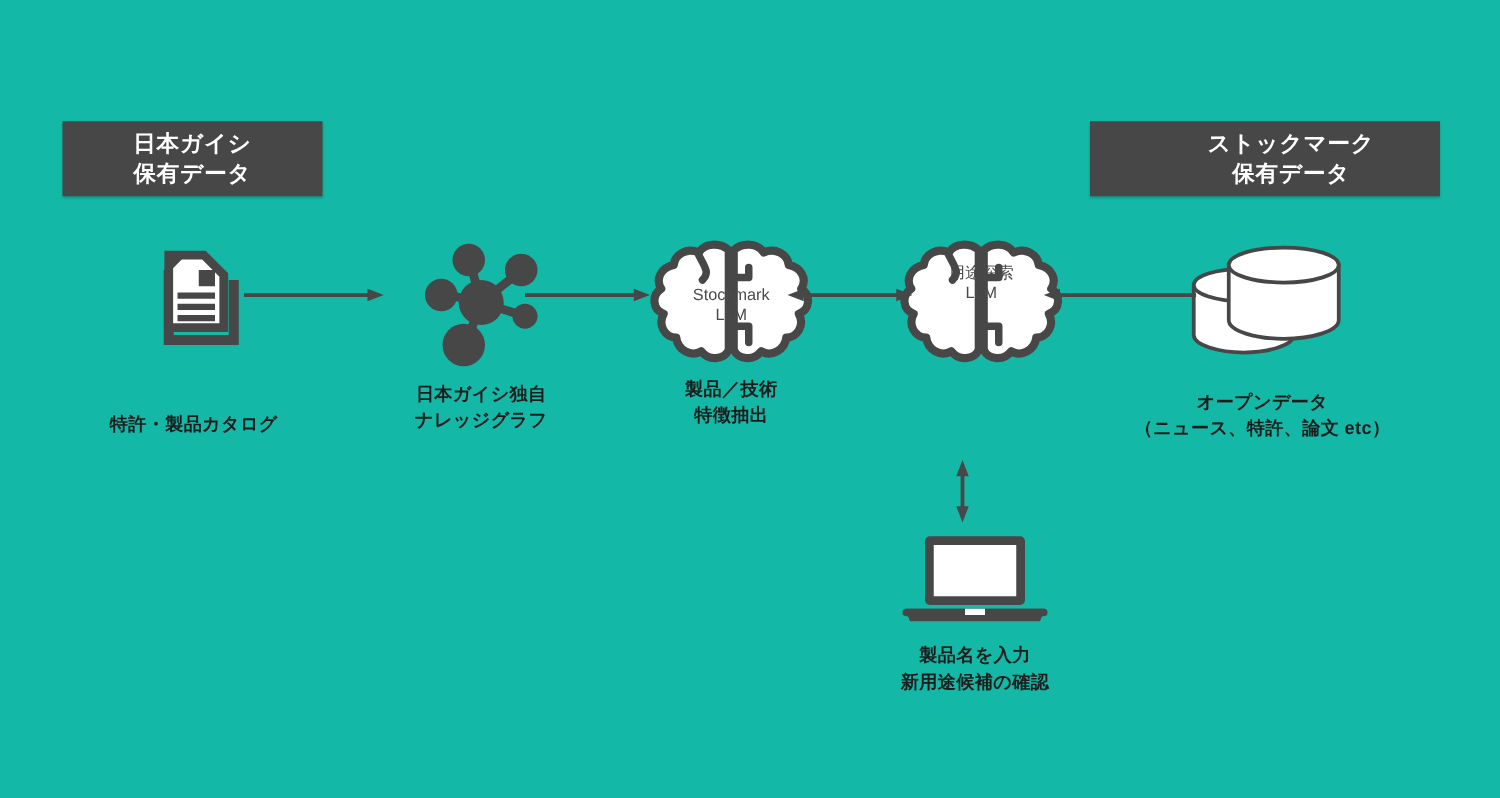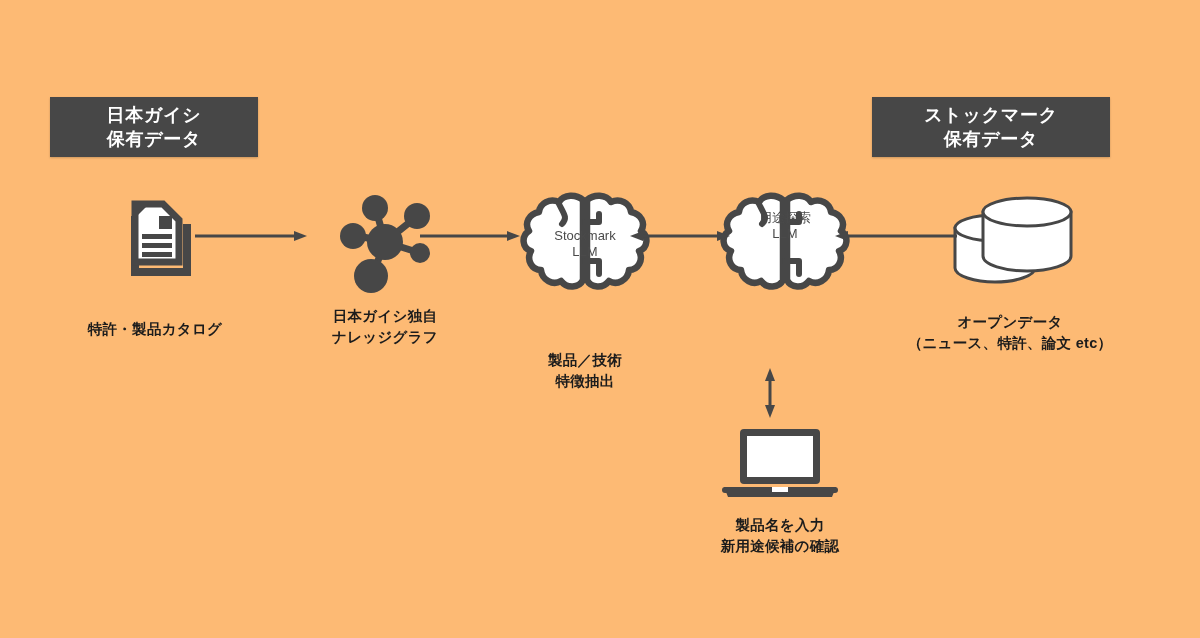--- a/index.html
+++ b/index.html
@@ -7,21 +7,21 @@
     padding: 0;
     background: #ffffff;
   }
   body {
     font-family: "Liberation Sans", "DejaVu Sans", sans-serif;
   }
   #canvas {
     position: relative;
     width: 1200px;
     height: 638px;
-    background: #fdba74;
+    background: #14b8a6;
     overflow: hidden;
   }
 
   
   .header-bar {
     position: absolute;
     background: #474747;
     color: #ffffff;
     display: flex;
     align-items: center;
@@ -29,21 +29,21 @@
     text-align: center;
     font-weight: bold;
     letter-spacing: 0.04em;
     line-height: 1.35;
     box-shadow: 0 1px 2px rgba(0,0,0,0.20);
   }
   .header-bar .hb-text { white-space: pre-line; }
 
   #hdr-left   { left: 50px;  top: 97px; width: 208px; height: 60px; font-size: 18px; }
   #hdr-center { left: 268px; top: 97px; width: 600px; height: 60px; font-size: 19px; }
-  #hdr-right  { left: 872px; top: 97px; width: 238px; height: 60px; font-size: 18px; }
+  #hdr-right  { left: 872px; top: 97px; width: 238px; height: 60px; font-size: 18px; padding-left: 42px; }
 
   
   .node {
     position: absolute;
     display: flex;
     flex-direction: column;
     align-items: center;
   }
   .node .icon-wrap {
     display: flex;
@@ -56,27 +56,27 @@
     font-size: 14.5px;
     color: #1c1c1c;
     line-height: 1.45;
     white-space: pre-line;
     letter-spacing: 0.02em;
     font-weight: 600;
   }
 
   #node-docs   { left: 60px;  top: 190px; width: 190px; }
   #node-graph  { left: 300px; top: 190px; width: 170px; }
-  #node-llm1   { left: 500px; top: 190px; width: 170px; gap: 48px; }
+  #node-llm1   { left: 500px; top: 190px; width: 170px; }
   #node-llm2   { left: 700px; top: 190px; width: 170px; }
   #node-db     { left: 890px; top: 190px; width: 240px; }
   #node-laptop { left: 690px; top: 425px; width: 180px; }
 
   
-  #node-docs   .caption { margin-top: 29px; }
+  #node-docs   .caption { margin-top: 40px; }
   #node-graph  .caption { margin-top: 12px; }
   #node-llm1   .caption { }
   #node-llm2   .caption { margin-top: 18px; }
   #node-db     .caption { margin-top: 22px; }
   #node-laptop .caption { margin-top: 12px; }
 
   
   .connector {
     position: absolute;
   }

